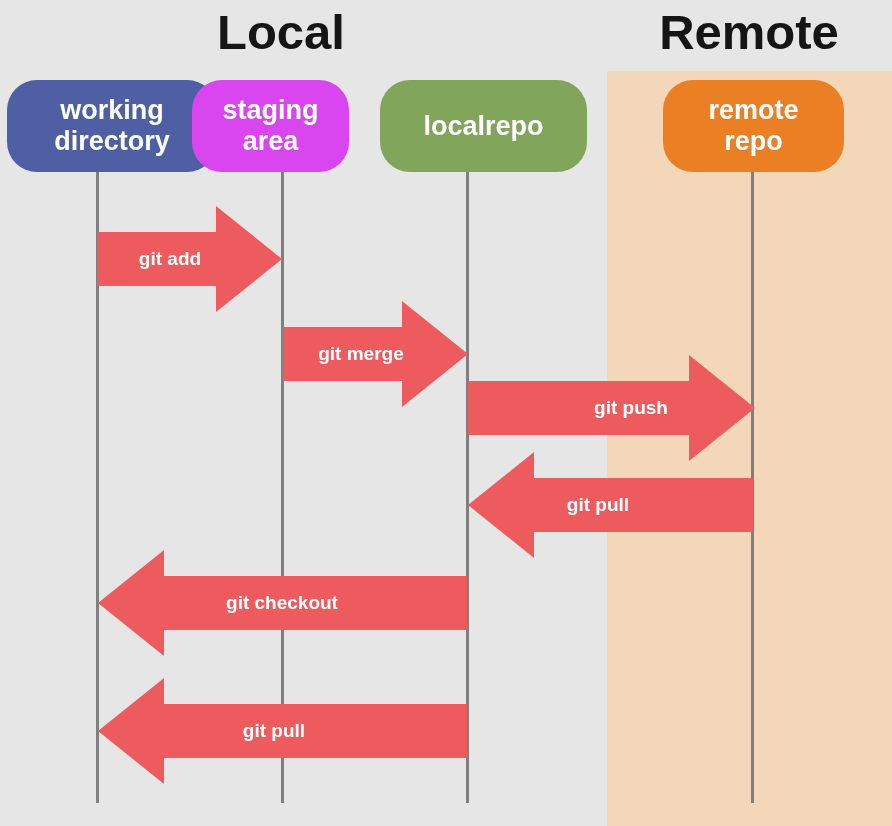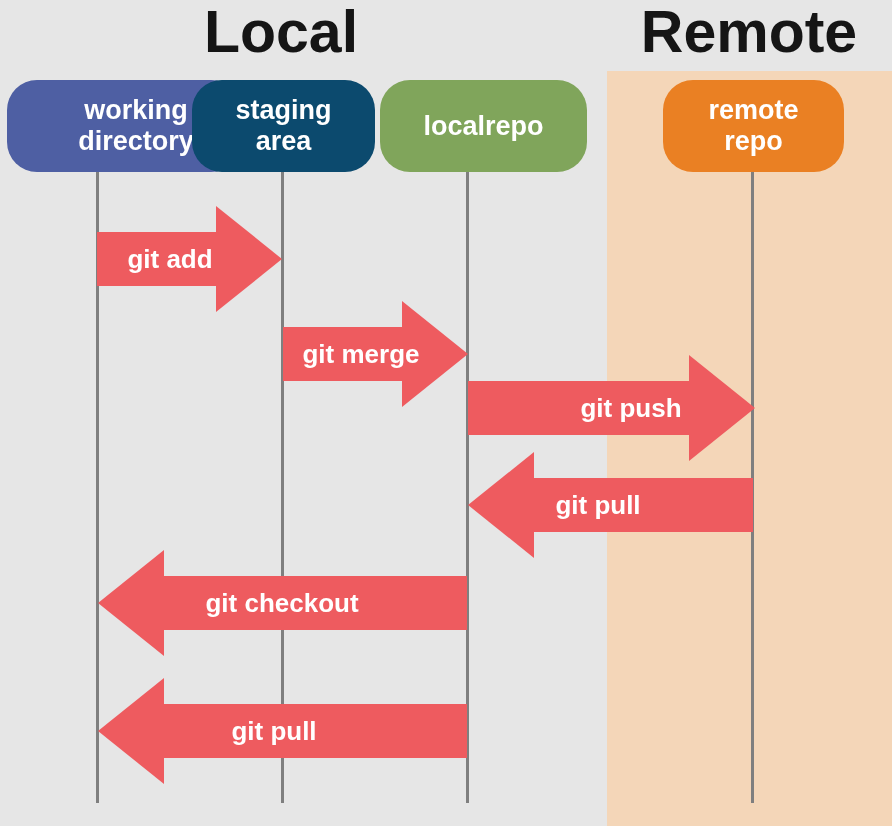--- a/index.html
+++ b/index.html
@@ -17,21 +17,21 @@
   .remote-panel {
     position: absolute;
     left: 607px; top: 71px;
     width: 285px; height: 755px;
     background: #f4d6b8;
   }
   .section-title {
     position: absolute;
     top: 6px;
     transform: translateX(-50%);
-    font-size: 59px;
+    font-size: 49px;
     line-height: 52px;
     font-weight: 700;
     color: #151515;
     white-space: nowrap;
   }
   .title-local  { left: 281px; }
   .title-remote { left: 749px; }
 
   .node {
     position: absolute;
@@ -41,22 +41,22 @@
     display: flex;
     align-items: center;
     justify-content: center;
     text-align: center;
     color: #ffffff;
     font-size: 27px;
     line-height: 31px;
     font-weight: 700;
     white-space: pre-line;
   }
-  .node-working   { left: 7px;   width: 210px; background: #4e5fa3; padding-left: 24px; }
-  .node-staging   { left: 192px; width: 183px; background: #0c4a6e; }
+  .node-working   { left: 7px;   width: 210px; background: #4e5fa3; }
+  .node-staging   { left: 192px; width: 157px; background: #d946ef; }
   .node-localrepo { left: 380px; width: 207px; background: #80a55b; }
   .node-remote    { left: 663px; width: 181px; background: #ea8023; }
 
   .lifeline {
     position: absolute;
     top: 172px;
     width: 3px;
     height: 631px;
     background: #7f7f7f;
     z-index: 1;
@@ -80,21 +80,21 @@
     border-bottom: 53px solid transparent;
     z-index: 2;
   }
   .arrow-head.right { border-left: 66px solid #ee5b5f; }
   .arrow-head.left  { border-right: 66px solid #ee5b5f; }
 
   .arrow-label {
     position: absolute;
     transform: translate(-50%, -50%);
     color: #ffffff;
-    font-size: 26px;
+    font-size: 19px;
     font-weight: 700;
     white-space: nowrap;
     z-index: 3;
   }
 
   
   .body-add  { left: 97px;  top: 232px; width: 119px; }
   .head-add  { left: 216px; top: 206px; }
   .label-add { left: 170px; top: 259px; }
   

